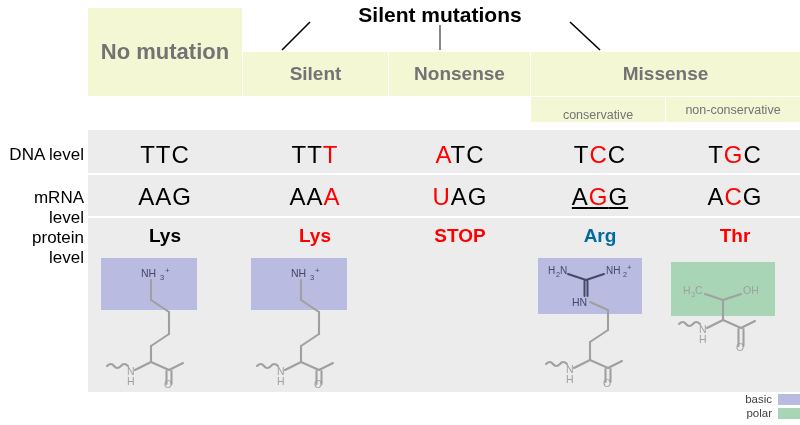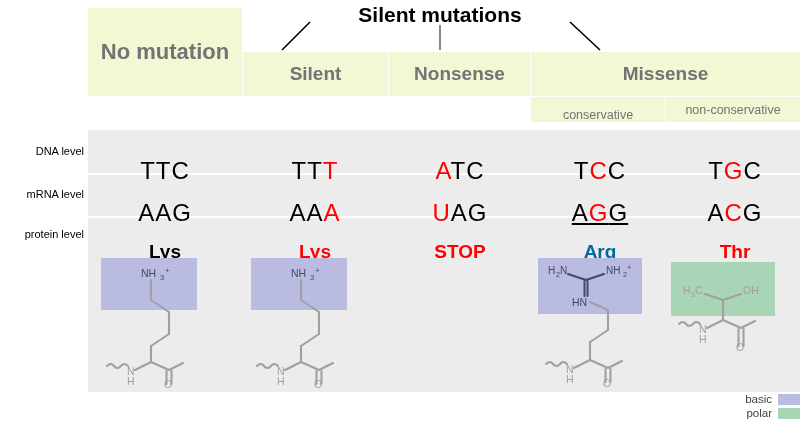--- a/index.html
+++ b/index.html
@@ -46,30 +46,30 @@
     position:absolute;left:88px;top:130px;width:712px;height:262px;
     background:#ececec;
   }
   .rowsep{position:absolute;left:0;width:712px;height:2px;background:#ffffff;}
   #sep1{top:43px;}
   #sep2{top:86px;}
 
   
   .rowlabel{
     position:absolute;right:0;width:88px;text-align:right;
-    font-size:11px;color:#000;
+    font-size:17px;color:#000;
     padding-right:4px;box-sizing:border-box;
   }
   #lab-dna{left:0px;top:145px;}
   #lab-mrna{left:0px;top:188px;}
   #lab-prot{left:0px;top:228px;}
 
   
   .seqcell{
-    position:absolute;text-align:center;color:#000;white-space:pre;margin-top:16px;
+    position:absolute;text-align:center;color:#000;white-space:pre;
   }
   .seq-dna,.seq-mrna{font-size:24px;letter-spacing:1px;}
   .seq-prot{font-size:19px;font-weight:bold;}
   .red{color:#fe0000;}
 
   
   .struct{
     position:absolute;width:140px;height:130px;
   }
   .struct svg{display:block;}

